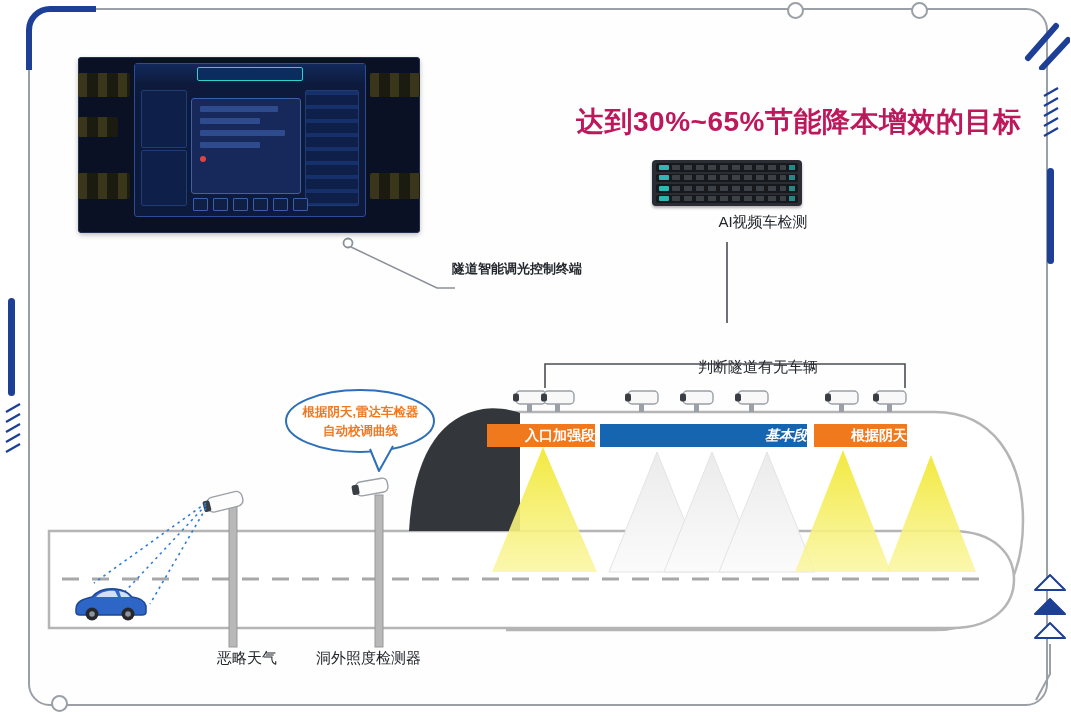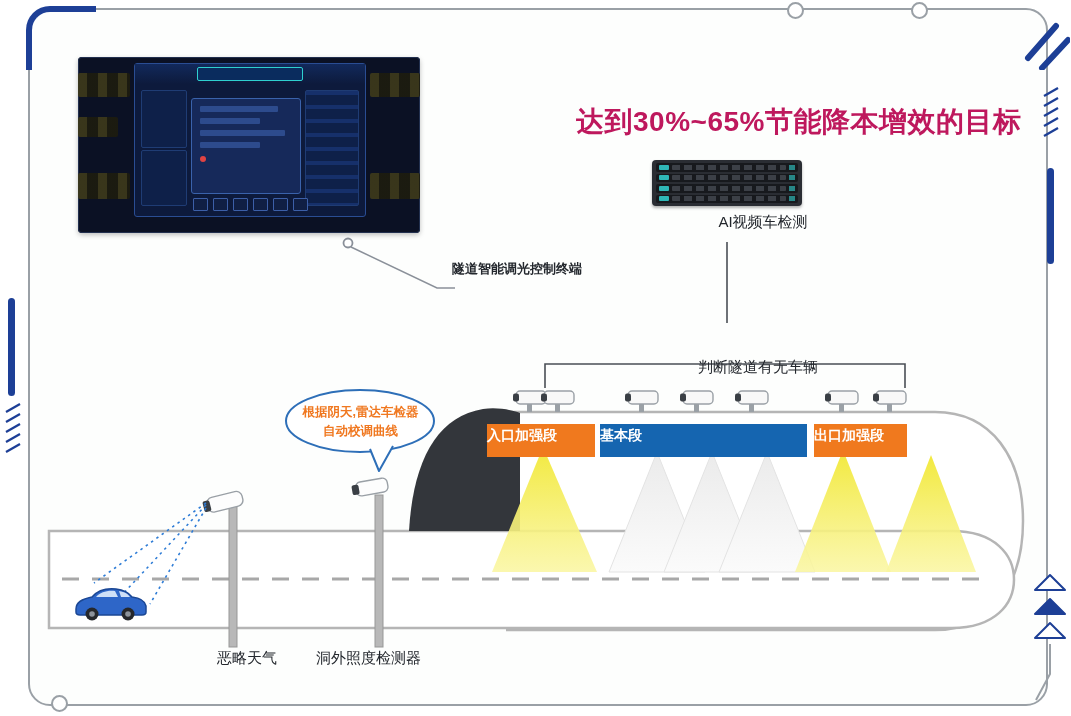--- a/index.html
+++ b/index.html
@@ -33,21 +33,21 @@
   
   .server{left:652px;top:160px;width:150px;height:46px;background:#2a2d33;border-radius:4px;padding:3px 4px;box-sizing:border-box;display:flex;flex-direction:column;gap:2px;box-shadow:0 2px 3px rgba(0,0,0,.3);}
   .srow{flex:1;background:#17191d;border-radius:2px;display:flex;align-items:center;padding:0 3px;gap:3px;}
   .chip{width:10px;height:5px;background:#2fb7b7;border-radius:1px;}
   .slots{flex:1;height:5px;background:repeating-linear-gradient(90deg,#3c4047 0 8px,#17191d 8px 12px);border-radius:1px;}
   .chip2{width:6px;height:5px;background:#2fb7b7;opacity:.7;}
 
   
   .cap{font-size:15px;color:#23272d;}
   .headline{left:576px;top:103px;font-size:28px;font-weight:800;color:#be185d;letter-spacing:.5px;}
-  .sec{top:424px;height:33px;line-height:23px;text-align:left;color:#fff;font-size:14px;font-weight:700;}
+  .sec{top:424px;height:23px;line-height:23px;text-align:right;color:#fff;font-size:14px;font-weight:700;}
   .sec-orange{background:#f0791e;}
   .sec-blue{background:#1565b0;}
   .bubble-text{left:294px;top:403px;width:133px;text-align:center;font-size:12.5px;font-weight:600;color:#f07820;line-height:1.5;}
 </style>
 </head>
 <body>
 
 <div class="abs frame"></div>
 <div class="abs tl-bracket"></div>
 
@@ -222,22 +222,22 @@
 
 <div class="abs headline">达到30%~65%节能降本增效的目标</div>
 
 <div class="abs cap" style="left:452px;top:260px;font-size:13px;font-weight:600;">隧道智能调光控制终端</div>
 
 <div class="abs cap" style="left:688px;top:213px;width:150px;text-align:center;">AI视频车检测</div>
 
 <div class="abs cap" style="left:676px;top:329px;width:164px;text-align:center;margin-top:29px;">判断隧道有无车辆</div>
 
 <div class="abs sec sec-orange" style="left:487px;width:108px;">入口加强段</div>
-<div class="abs sec sec-blue" style="left:600px;width:207px;">基本段</div>
-<div class="abs sec sec-orange" style="left:814px;width:93px;">出口加强段</div>
+<div class="abs sec sec-blue" style="left:600px;width:207px;font-style:italic;">基本段</div>
+<div class="abs sec sec-orange" style="left:814px;width:93px;">根据阴天</div>
 
 <div class="abs bubble-text">
   <div>根据阴天,雷达车检器</div>
   <div>自动校调曲线</div>
 </div>
 
 <div class="abs cap" style="left:192px;top:649px;width:110px;text-align:center;">恶略天气</div>
 <div class="abs cap" style="left:316px;top:649px;width:136px;text-align:left;">洞外照度检测器</div>
 
 </body></html>

